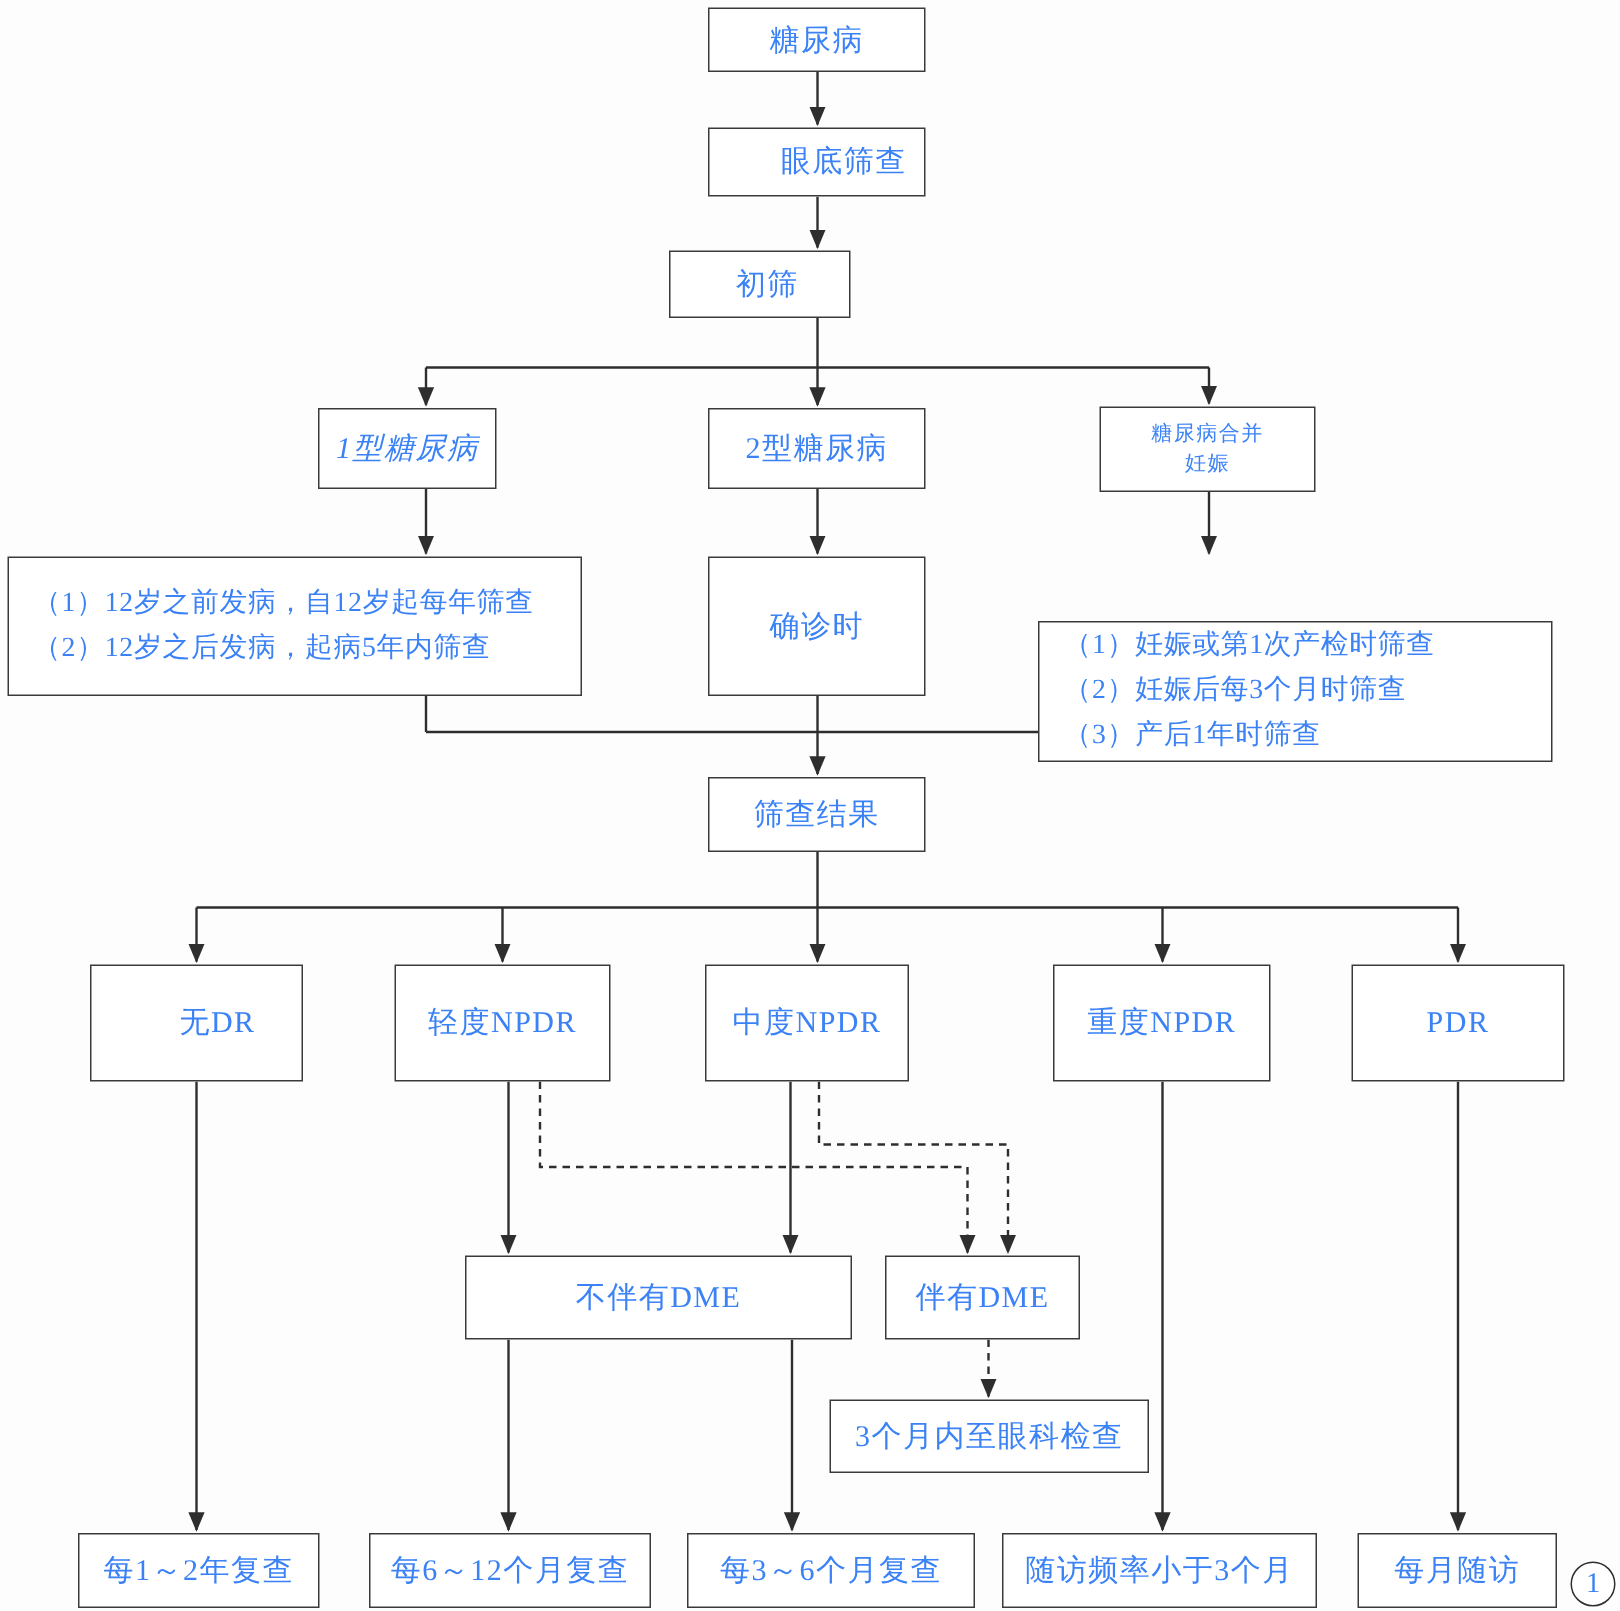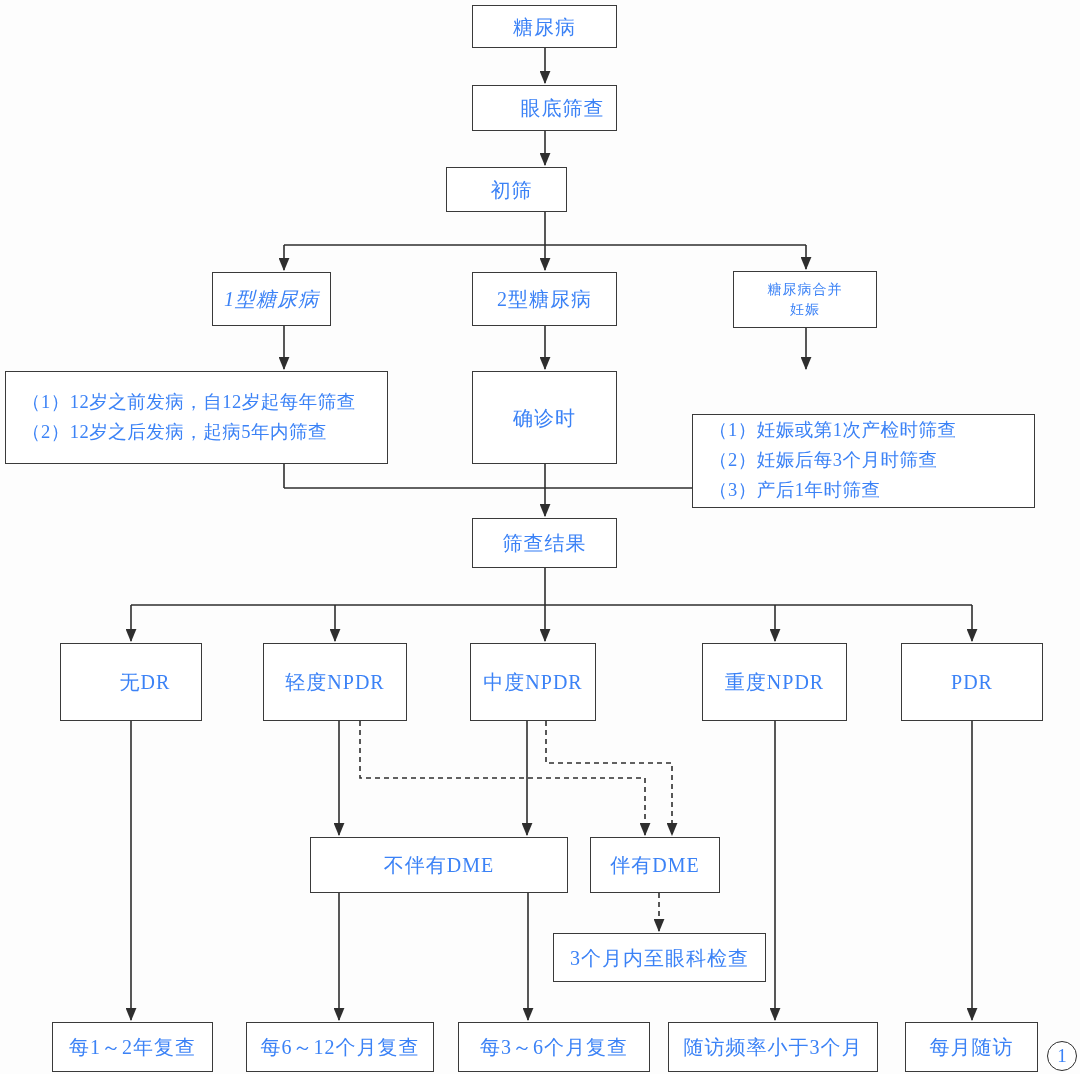--- a/index.html
+++ b/index.html
@@ -114,21 +114,21 @@
   <div class="node" style="left:472px;top:518px;width:145px;height:50px;">
     <span>筛查结果</span>
   </div>
 
   <div class="node" style="left:60px;top:643px;width:142px;height:78px;padding-left:28px;">
     <span>无DR</span>
   </div>
   <div class="node" style="left:263px;top:643px;width:144px;height:78px;">
     <span>轻度NPDR</span>
   </div>
-  <div class="node" style="left:470px;top:643px;width:126px;height:78px;">
+  <div class="node" style="left:470px;top:643px;width:136px;height:78px;">
     <span>中度NPDR</span>
   </div>
   <div class="node" style="left:702px;top:643px;width:145px;height:78px;">
     <span>重度NPDR</span>
   </div>
   <div class="node" style="left:901px;top:643px;width:142px;height:78px;">
     <span>PDR</span>
   </div>
 
   <div class="node" style="left:310px;top:837px;width:258px;height:56px;">

